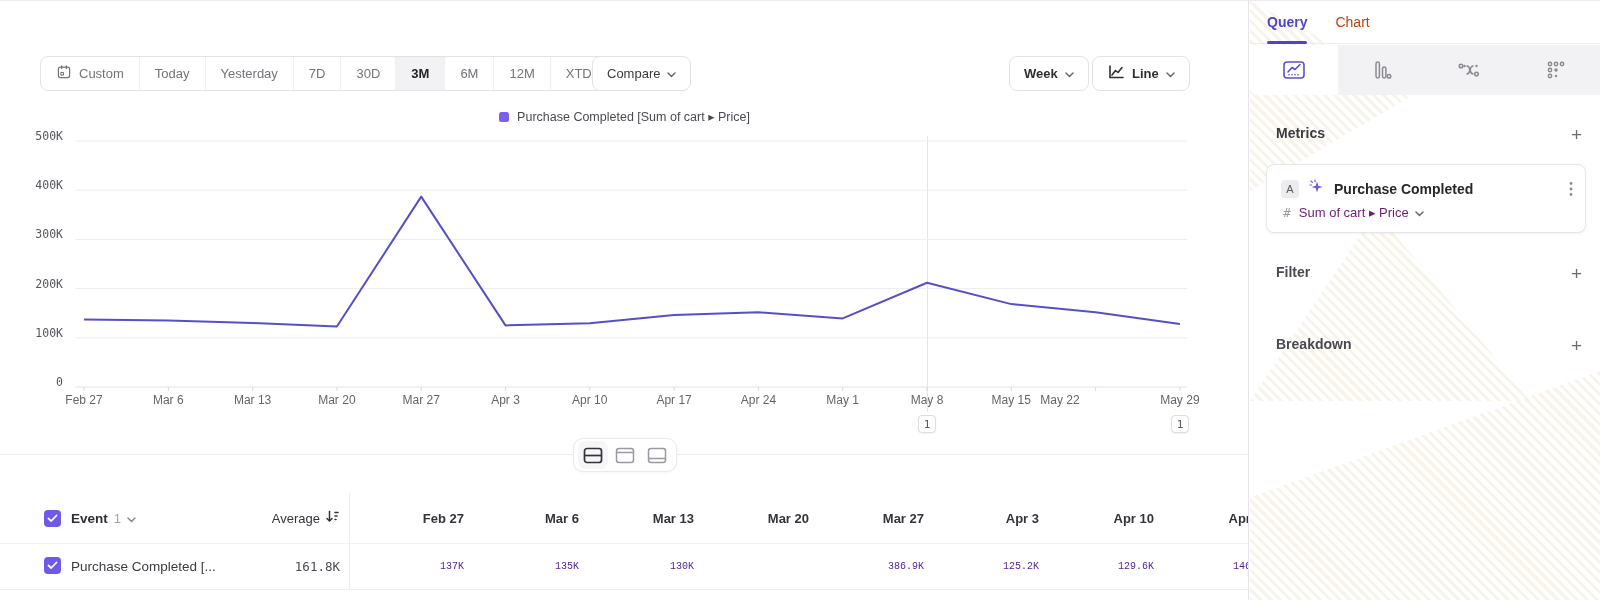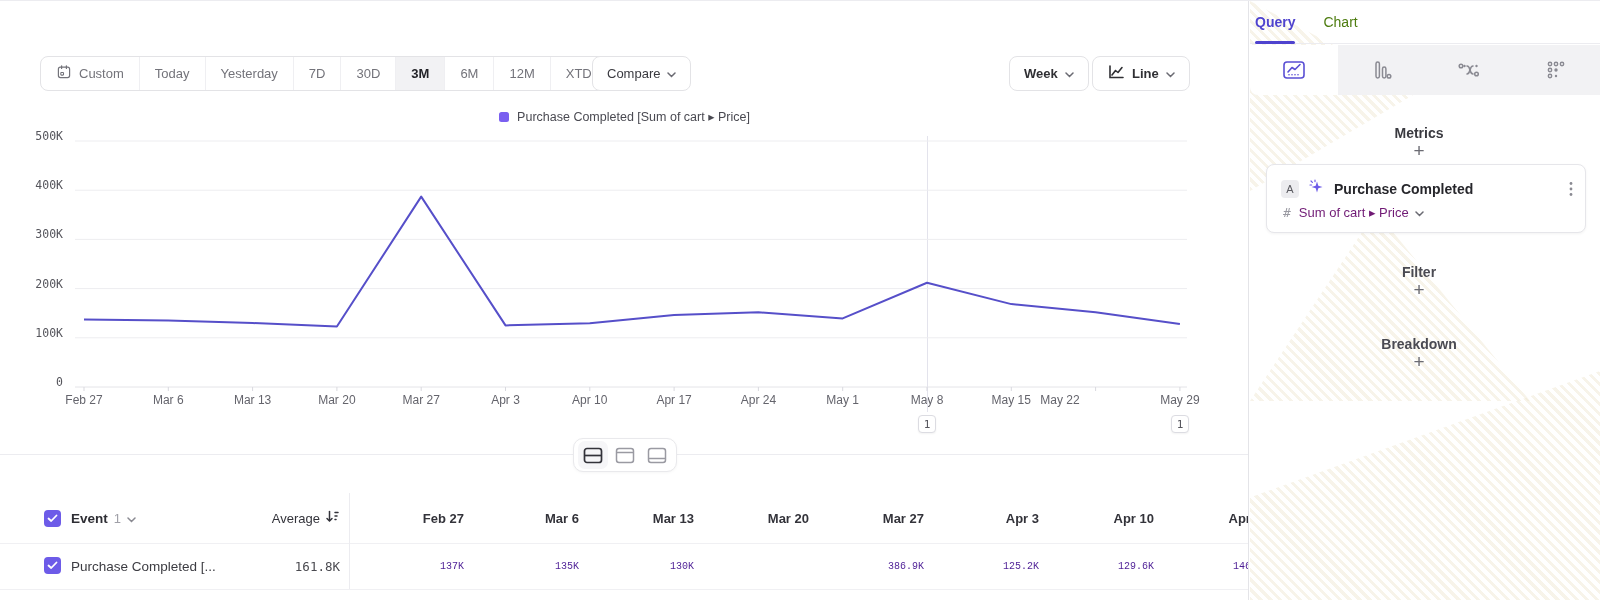--- a/index.html
+++ b/index.html
@@ -51,28 +51,28 @@
   #evt-header { position:absolute; left:71px; top:492px; height:50px; display:flex; align-items:center; gap:6px; cursor:pointer; }
   #evt-header .lbl { font-size:13.5px; font-weight:bold; color:#2e2e34; }
   #evt-header .cnt { font-size:13px; color:#a0a0a8; }
   #avg-header { position:absolute; left:180px; top:492px; width:160px; height:50px; display:flex; align-items:center; justify-content:flex-end; gap:5px; font-size:13px; font-weight:normal; color:#33333a; cursor:pointer; }
   #row-name { position:absolute; left:71px; top:542px; width:170px; height:46px; display:flex; align-items:center; font-size:13.5px; color:#3c3c42; white-space:nowrap; overflow:hidden; cursor:pointer; }
   #row-avg { position:absolute; left:180px; top:542px; width:160px; height:46px; display:flex; align-items:center; justify-content:flex-end; font-size:12.5px; color:#4a4a50; }
 
   
   #panel { position:absolute; left:1250px; top:0; width:350px; height:600px; background:#fff; overflow:hidden; }
   .texture { position:absolute; background:repeating-linear-gradient(45deg, rgba(238,230,208,.45) 0 3px, rgba(255,255,255,0) 3px 7px); pointer-events:none; }
-  #panel-tabs { position:absolute; left:0; top:0; width:350px; height:43px; border-bottom:1px solid #ececf0; display:flex; align-items:center; padding-left:5px; gap:28px; background:transparent; }
-  .ptab { font-size:14px; color:#4d7c0f; cursor:pointer; position:relative; height:43px; display:flex; align-items:center; }
+  #panel-tabs { position:absolute; left:0; top:0; width:350px; height:43px; border-bottom:1px solid #ececf0; display:flex; align-items:center; padding-left:17px; gap:28px; background:transparent; }
+  .ptab { font-size:14px; color:#c2410c; cursor:pointer; position:relative; height:43px; display:flex; align-items:center; }
   .ptab.active { color:#4f43ce; font-weight:bold; }
   .ptab.active::after { content:""; position:absolute; left:0; right:0; bottom:0; height:3px; border-radius:2px; background:#4f43ce; }
   #ct-tabs { position:absolute; left:0; top:44px; width:350px; height:50px; display:flex; background:#f2f2f4; border-radius:0 0 0 8px; overflow:hidden; }
   .ct-tab { flex:1; display:flex; align-items:center; justify-content:center; color:#8a8a92; cursor:pointer; }
   .ct-tab.active { background:#fff; color:#5a4fd4; }
-  .sec-head { position:absolute; left:6px; right:18px; display:flex; align-items:center; justify-content:space-between;flex-direction:column; }
+  .sec-head { position:absolute; left:26px; right:18px; display:flex; justify-content:space-between; }
   .sec-title { font-size:14px; font-weight:bold; color:#3a3a40; }
   .plus { font-size:19px; font-weight:normal; color:#6b6b73; cursor:pointer; line-height:1; }
   #metric-card { position:absolute; left:16px; top:163px; width:320px; height:69px; background:#fff; border:1px solid #e6e6ea; border-radius:8px; box-shadow:0 1px 3px rgba(0,0,0,.05); cursor:pointer; }
   #metric-card .r1 { display:flex; align-items:center; gap:9px; padding:13px 12px 0 14px; }
   .abadge { width:18px; height:18px; background:#ececef; border-radius:4px; font-size:11px; color:#5a5a60; display:flex; align-items:center; justify-content:center; }
   .mname { font-size:14px; font-weight:bold; color:#26262b; flex:1; }
   .kebab { color:#8a8a92; cursor:pointer; display:flex; }
   #metric-card .r2 { display:flex; align-items:center; gap:8px; padding:6px 12px 0 16px; }
   .hash { font-size:13px; color:#9a9aa2; }
   .aggr { font-size:13px; color:#701a75; cursor:pointer; display:flex; align-items:center; gap:6px; }

